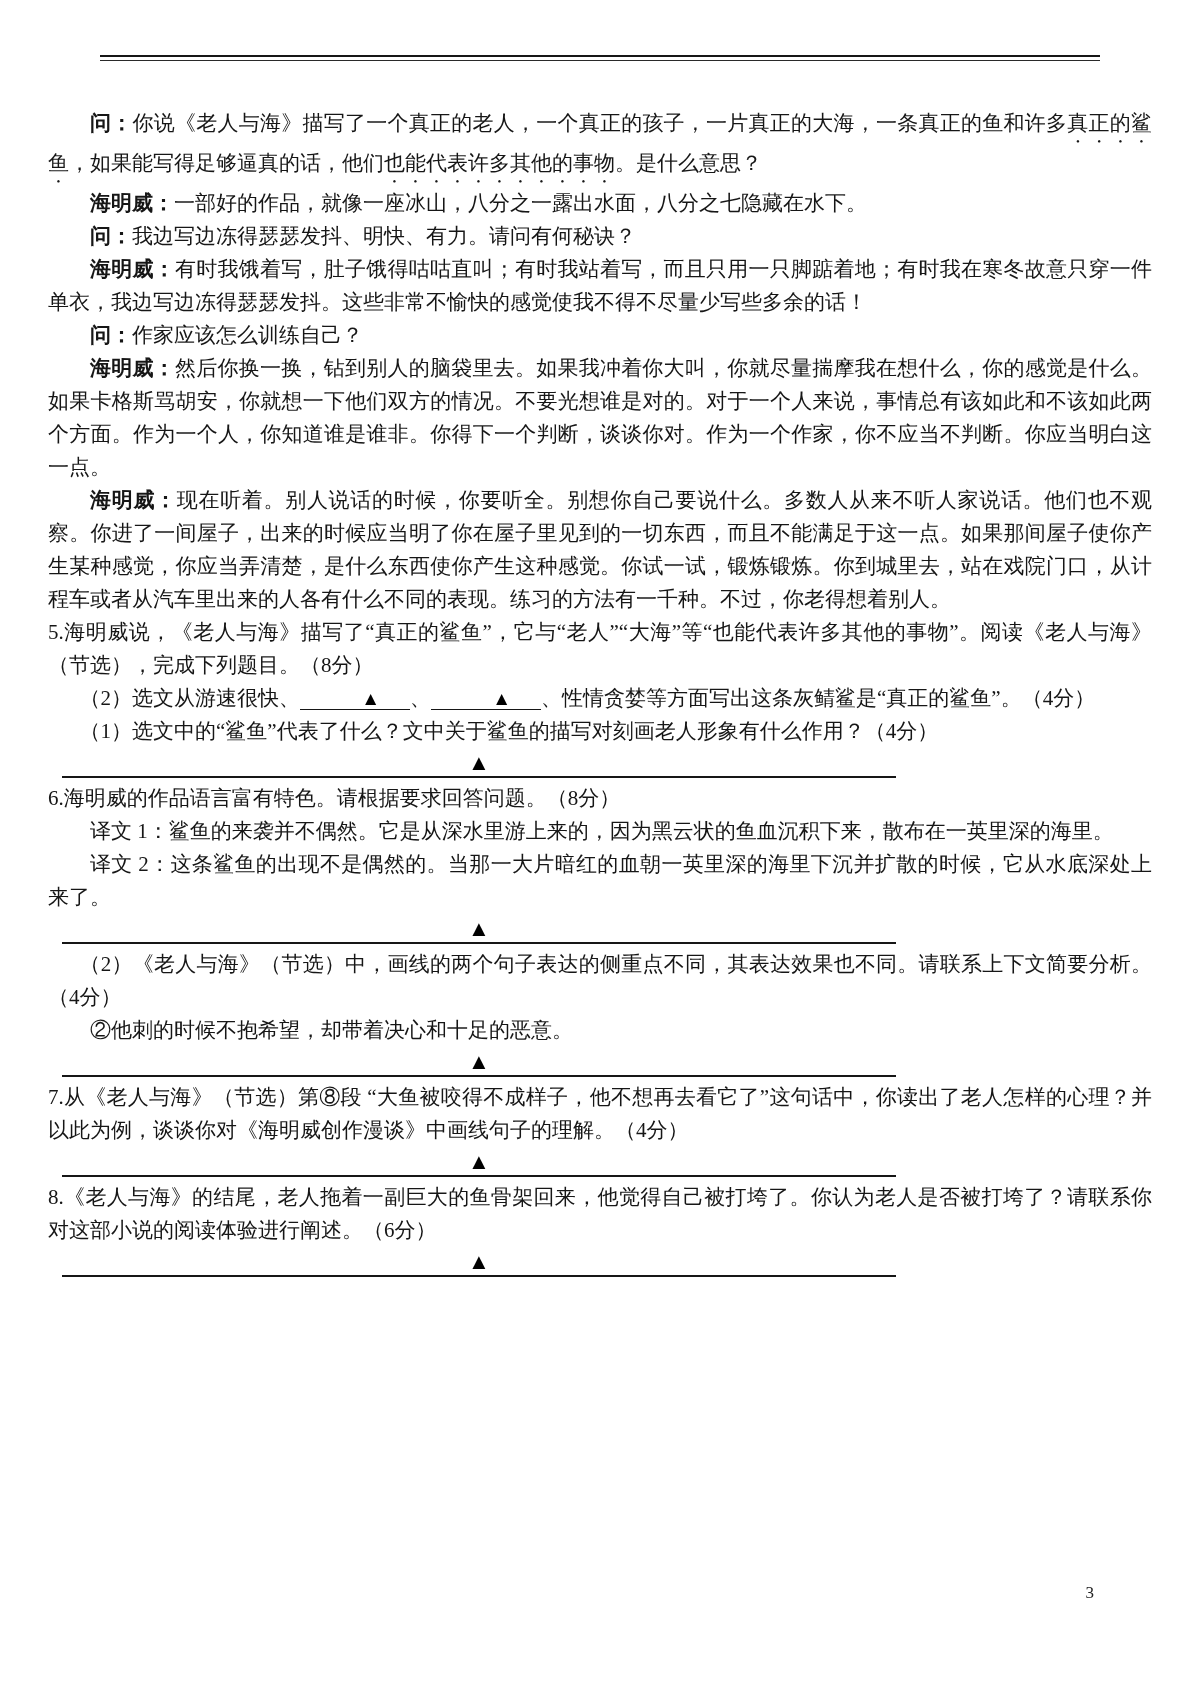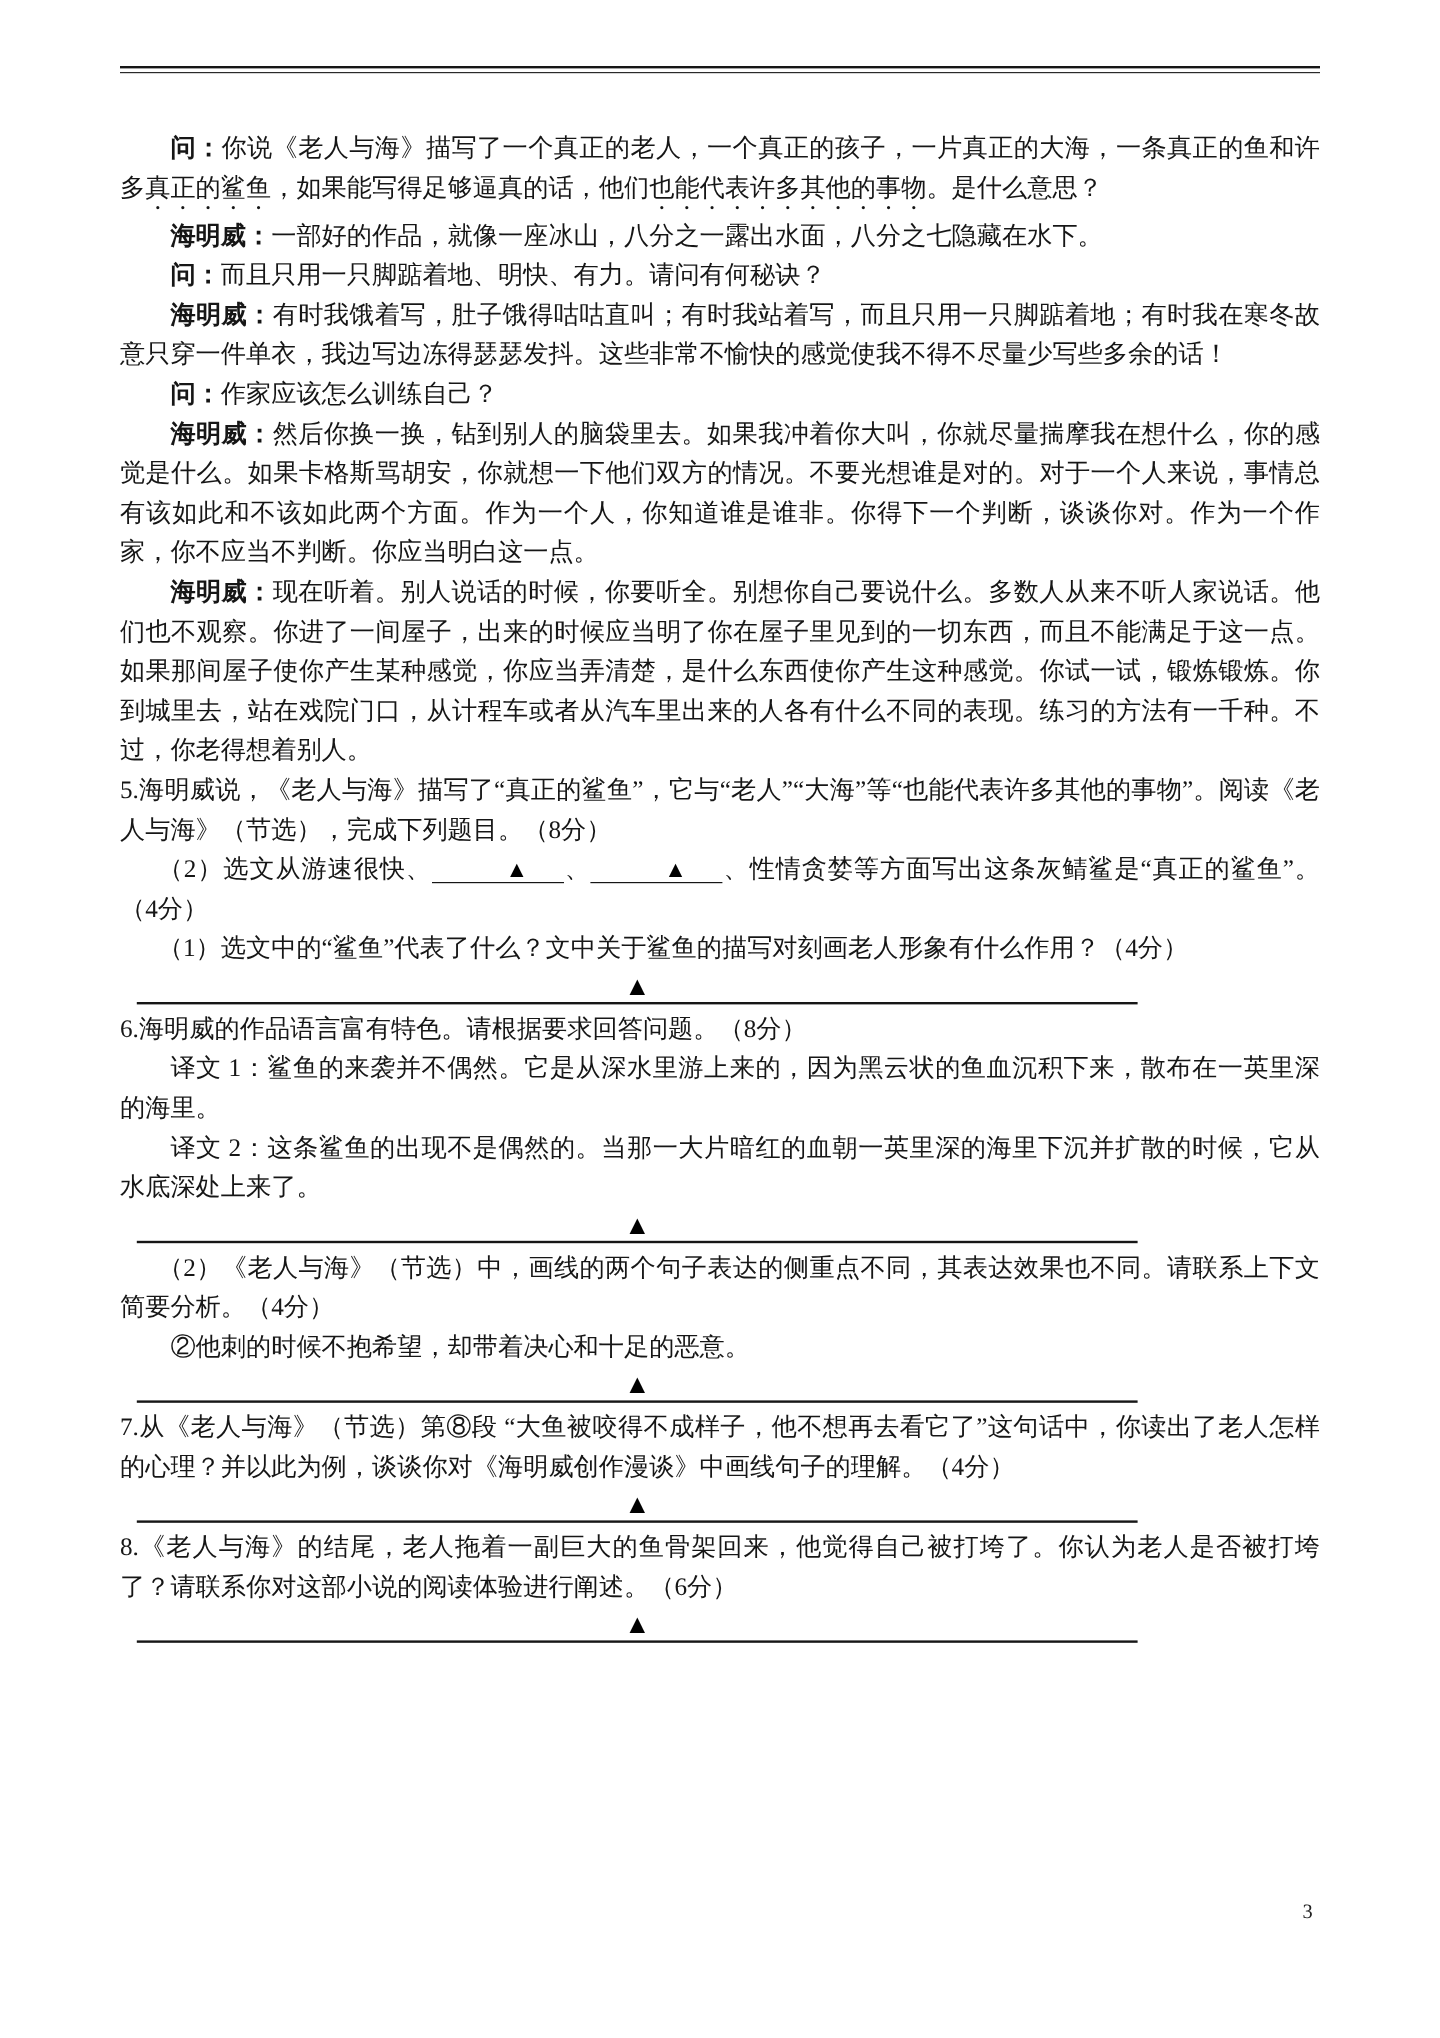--- a/index.html
+++ b/index.html
@@ -11,21 +11,21 @@
     color:#161616;
     overflow:hidden;
   }
   .header-rule{
     margin:55px 100px 0 100px;
     height:3px;
     border-top:2px solid #161616;
     border-bottom:1px solid #2a2a2a;
   }
   .content{
-    margin:0 100px;
+    margin:0 48px;
     padding-top:46px;
     font-size:21px;
     line-height:33px;
     text-align:justify;
   }
   p{margin:0;}
   .dialog{text-indent:2em;}
   .question{text-indent:0;}
   .subitem{text-indent:1.5em;}
   .speaker{font-weight:700;}
@@ -65,21 +65,21 @@
 
 <div class="page">
   <div class="header-rule"></div>
 
   <div class="content">
 
     <p class="dialog"><span class="speaker">问：</span><span>你说《老人与海》描写了一个真正的老人，一个真正的孩子，一片真正的大海，一条真正的鱼和许多</span><span class="emph">真正的鲨鱼</span><span>，如果能写得足够逼真的话，他们</span><span class="emph">也能代表许多其他的事物</span><span>。是什么意思？</span></p>
 
     <p class="dialog"><span class="speaker">海明威：</span><span>一部好的作品，就像一座冰山，八分之一露出水面，八分之七隐藏在水下。</span></p>
 
-    <p class="dialog"><span class="speaker">问：</span><span>而且只用一只脚踮着地、明快、有力。请问有何秘诀？</span></p>
+    <p class="dialog"><span class="speaker">问：</span><span>我边写边冻得瑟瑟发抖、明快、有力。请问有何秘诀？</span></p>
 
     <p class="dialog"><span class="speaker">海明威：</span><span>有时我饿着写，肚子饿得咕咕直叫；有时我站着写，而且只用一只脚踮着地；有时我在寒冬故意只穿一件单衣，我边写边冻得瑟瑟发抖。这些非常不愉快的感觉使我不得不尽量少写些多余的话！</span></p>
 
     <p class="dialog"><span class="speaker">问：</span><span>作家应该怎么训练自己？</span></p>
 
 
     <p class="dialog"><span class="speaker">海明威：</span><span>然后你换一换，钻到别人的脑袋里去。如果我冲着你大叫，你就尽量揣摩我在想什么，你的感觉是什么。如果卡格斯骂胡安，你就想一下他们双方的情况。不要光想谁是对的。对于一个人来说，事情总有该如此和不该如此两个方面。作为一个人，你知道谁是谁非。你得下一个判断，谈谈你对。作为一个作家，你不应当不判断。你应当明白这一点。</span></p>
 
     <p class="dialog"><span class="speaker">海明威：</span><span>现在听着。别人说话的时候，你要听全。别想你自己要说什么。多数人从来不听人家说话。他们也不观察。你进了一间屋子，出来的时候应当明了你在屋子里见到的一切东西，而且不能满足于这一点。如果那间屋子使你产生某种感觉，你应当弄清楚，是什么东西使你产生这种感觉。你试一试，锻炼锻炼。你到城里去，站在戏院门口，从计程车或者从汽车里出来的人各有什么不同的表现。练习的方法有一千种。不过，你老得想着别人。</span></p>
 

